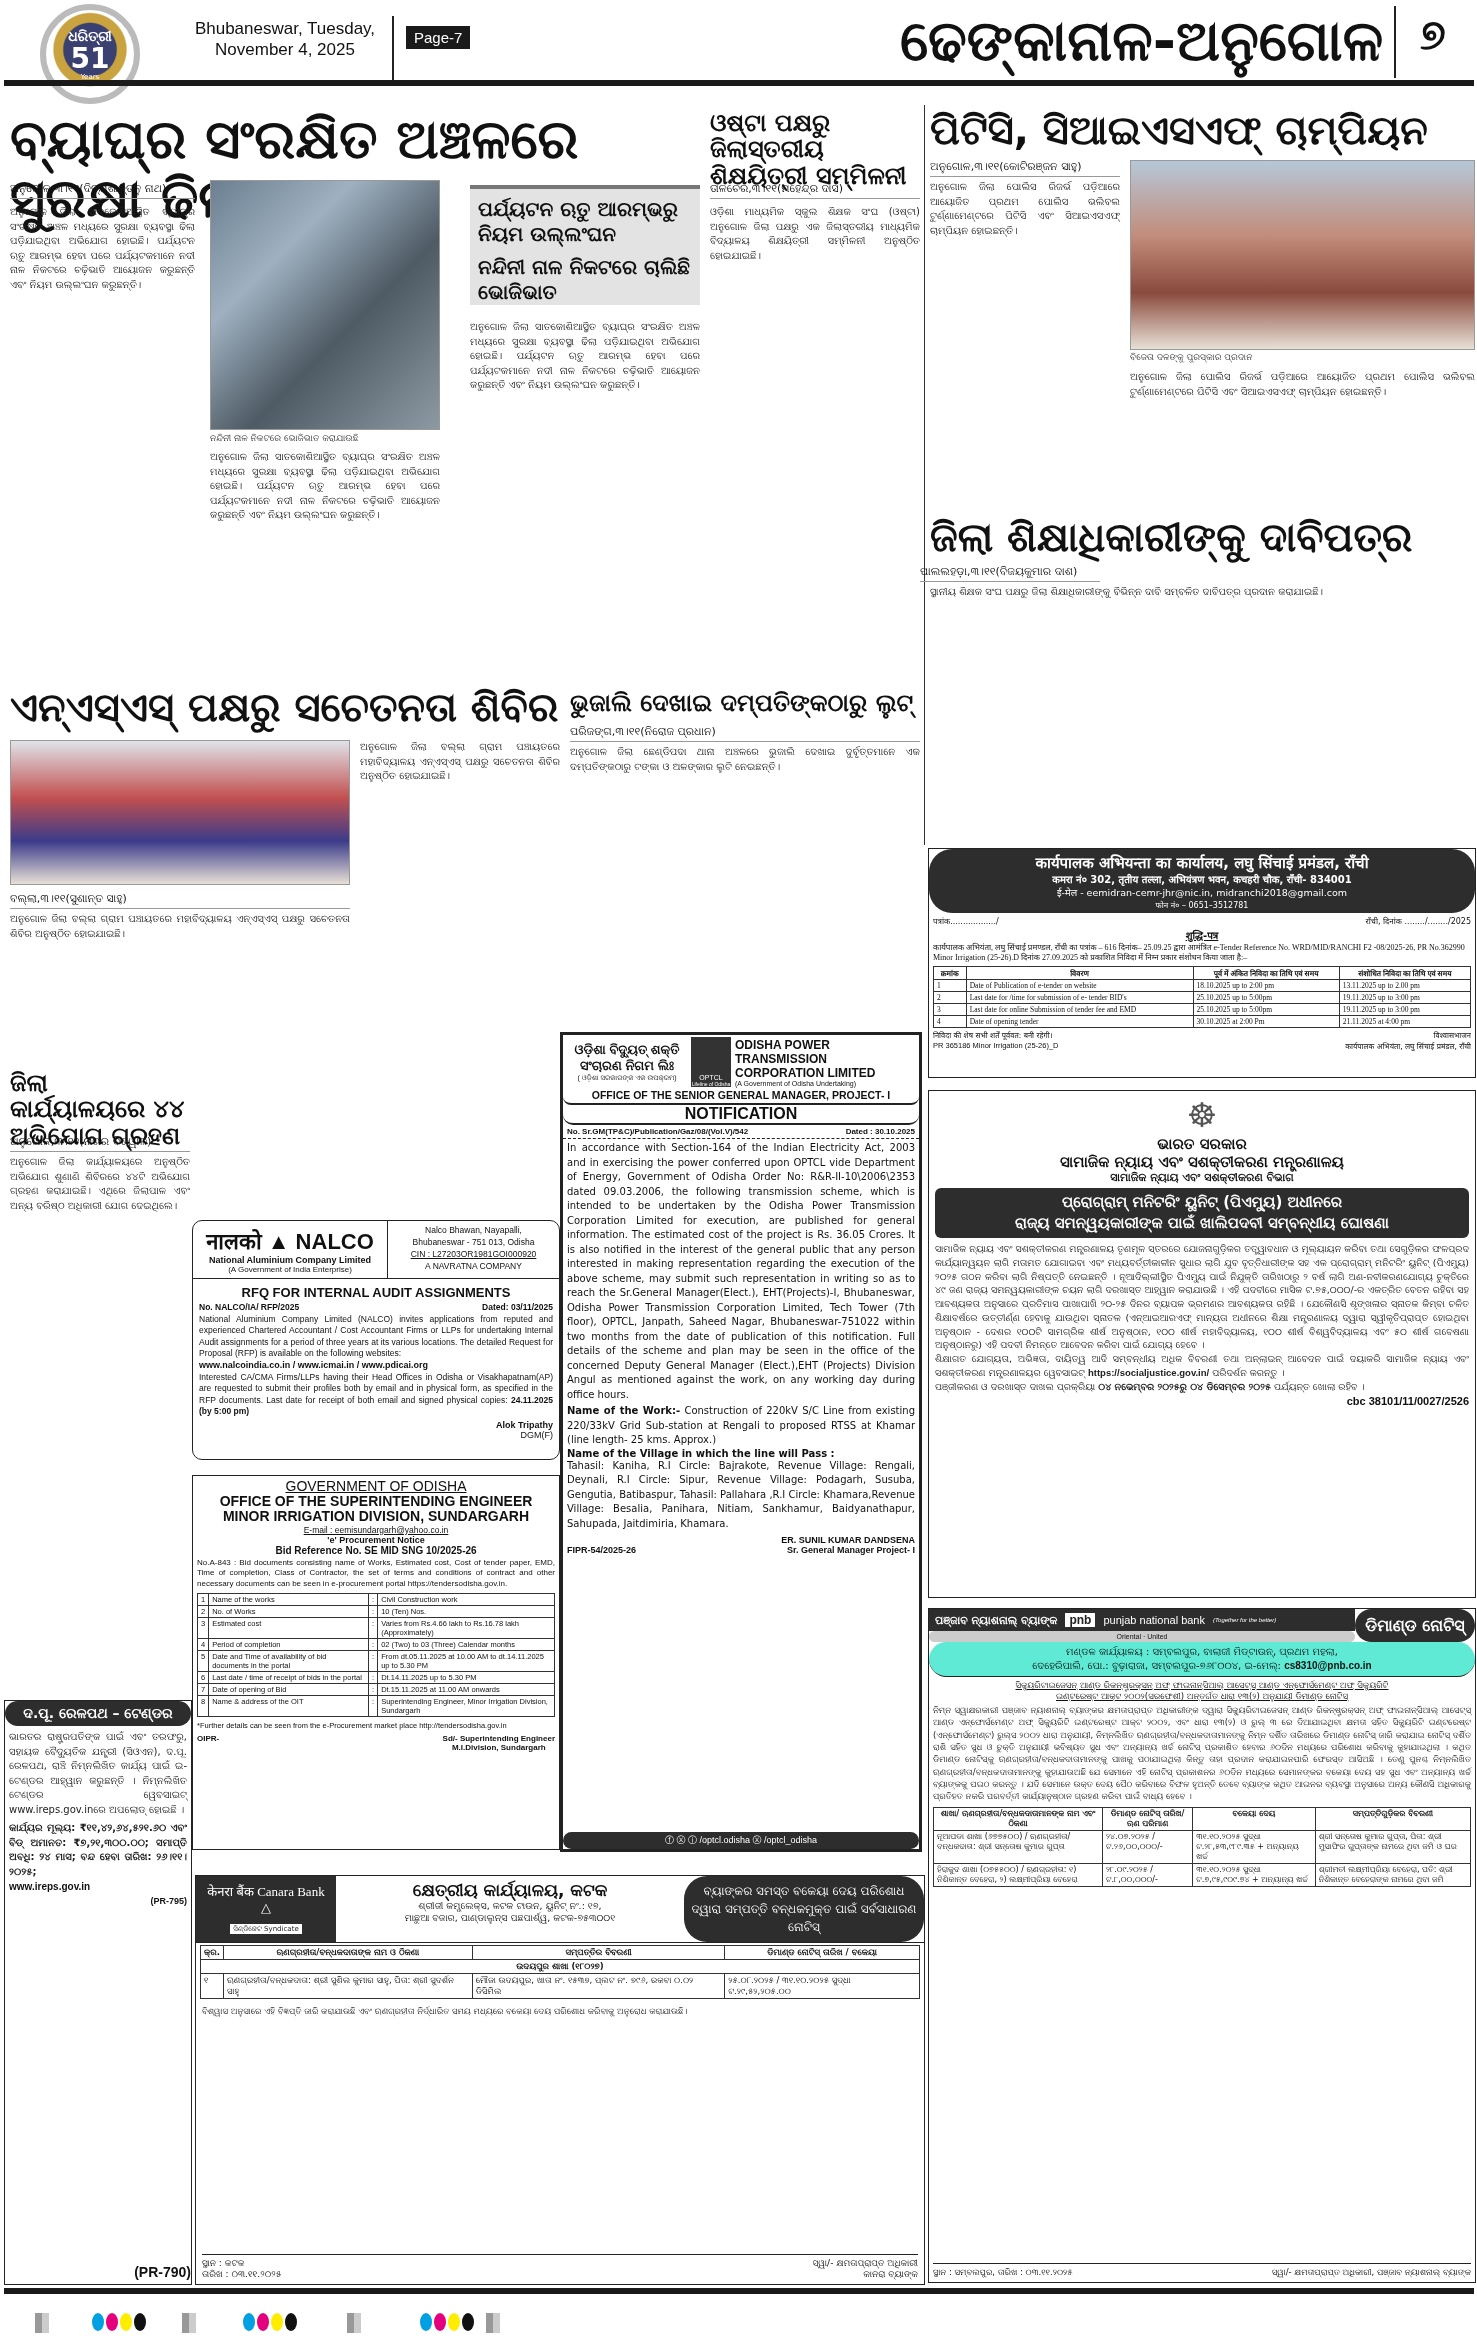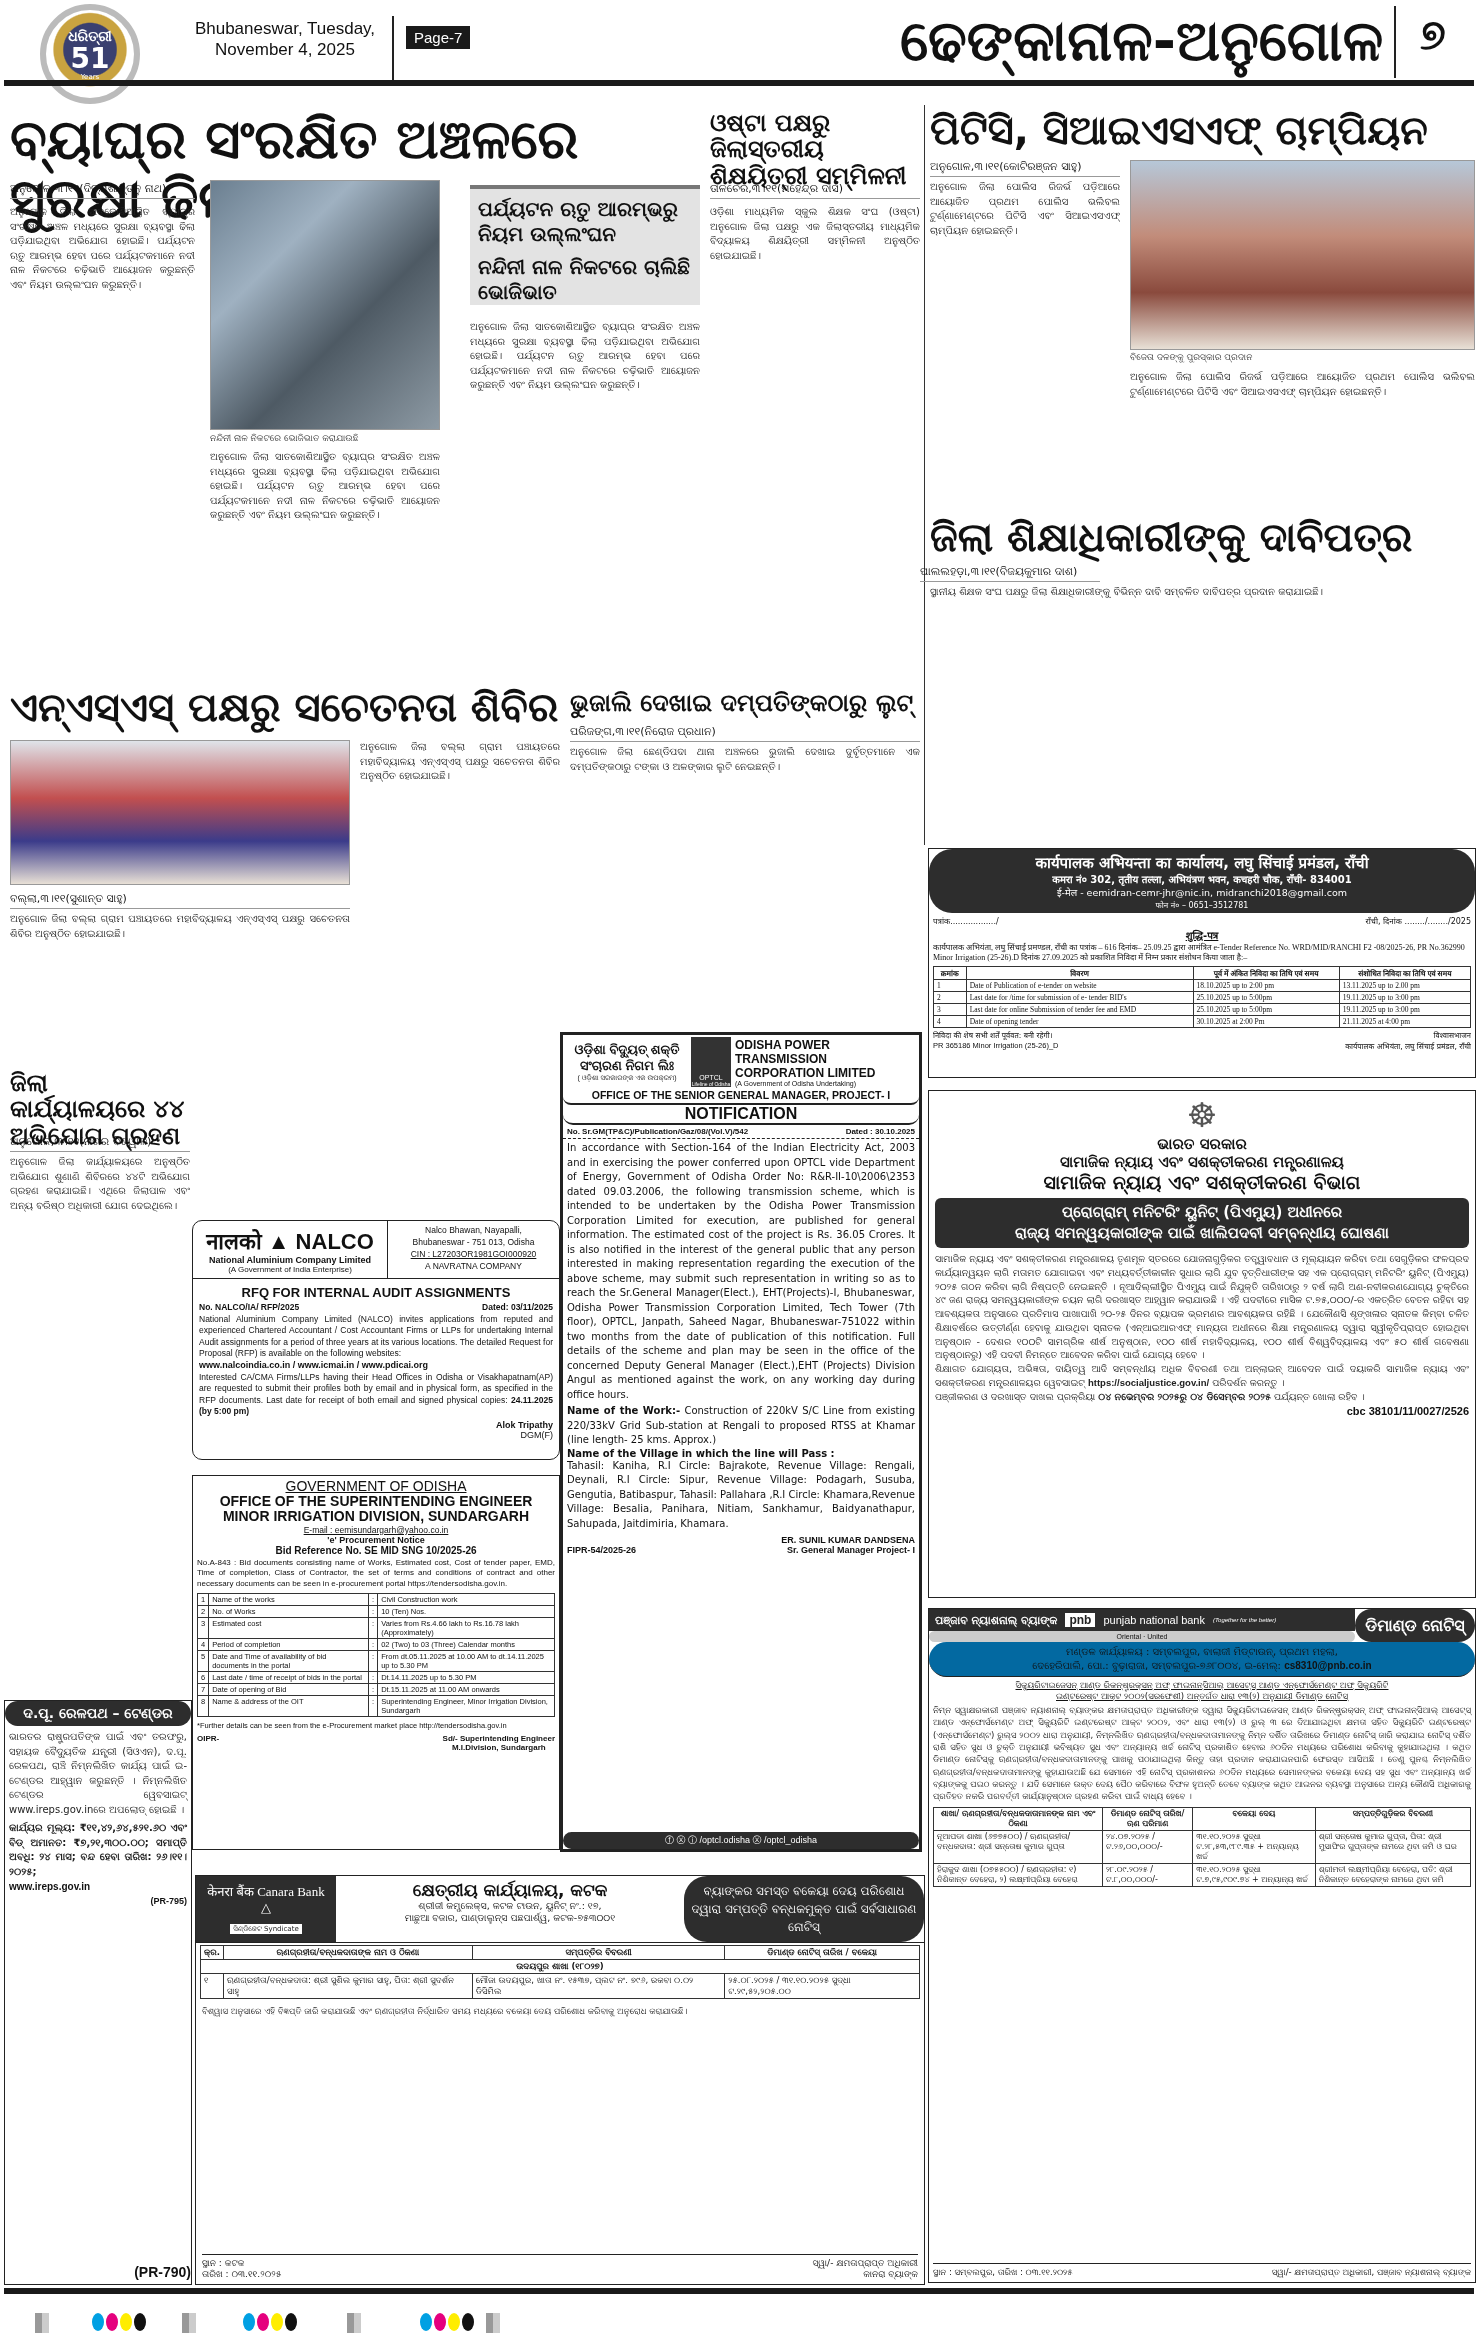--- a/index.html
+++ b/index.html
@@ -306,21 +306,21 @@
   <div style="display:flex; justify-content:space-between; font-size:7.5px; padding:0 4px;">
     <span class="en">PR 365186 Minor Irrigation (25-26)_D</span>
     <span>कार्यपालक अभियंता, लघु सिंचाई प्रमंडल, राँची</span>
   </div>
 </div>
 
 <div class="abs ad" style="left:928px; top:1090px; width:548px; height:508px; overflow:hidden;">
   <div class="center" style="font-size:34px; color:#555; margin-top:4px;">☸</div>
   <div class="center bold" style="font-size:15px;">ଭାରତ ସରକାର</div>
   <div class="center bold" style="font-size:15px;">ସାମାଜିକ ନ୍ୟାୟ ଏବଂ ସଶକ୍ତୀକରଣ ମନ୍ତ୍ରଣାଳୟ</div>
-  <div class="center bold" style="font-size:19px;">ସାମାଜିକ ନ୍ୟାୟ ଏବଂ ସଶକ୍ତୀକରଣ ବିଭାଗ</div>
+  <div class="center bold" style="font-size:11px;">ସାମାଜିକ ନ୍ୟାୟ ଏବଂ ସଶକ୍ତୀକରଣ ବିଭାଗ</div>
   <div class="ad-dark center bold" style="font-size:15px; margin:4px 6px; padding:4px; border-radius:6px; line-height:1.4;">
     <div>ପ୍ରୋଗ୍ରାମ୍ ମନିଟରିଂ ୟୁନିଟ୍ (ପିଏମ୍ୟୁ) ଅଧୀନରେ</div>
     <div>ରାଜ୍ୟ ସମନ୍ୱୟକାରୀଙ୍କ ପାଇଁ ଖାଲିପଦବୀ ସମ୍ବନ୍ଧୀୟ ଘୋଷଣା</div>
   </div>
   <div class="body-text" style="font-size:9.5px; padding:0 6px;">ସାମାଜିକ ନ୍ୟାୟ ଏବଂ ସଶକ୍ତୀକରଣ ମନ୍ତ୍ରଣାଳୟ ତୃଣମୂଳ ସ୍ତରରେ ଯୋଜନାଗୁଡ଼ିକର ତତ୍ତ୍ୱାବଧାନ ଓ ମୂଲ୍ୟାୟନ କରିବା ତଥା ସେଗୁଡ଼ିକର ଫଳପ୍ରଦ କାର୍ଯ୍ୟାନ୍ୱୟନ ଲାଗି ମତାମତ ଯୋଗାଇବା ଏବଂ ମଧ୍ୟବର୍ତ୍ତୀକାଳୀନ ସୁଧାର ଲାଗି ଯୁବ ବୃତ୍ତିଧାରୀଙ୍କ ସହ ଏକ ପ୍ରୋଗ୍ରାମ୍ ମନିଟରିଂ ୟୁନିଟ୍ (ପିଏମ୍ୟୁ) ୨୦୨୫ ଗଠନ କରିବା ଲାଗି ନିଷ୍ପତ୍ତି ନେଇଛନ୍ତି । ନୂଆଦିଲ୍ଲୀସ୍ଥିତ ପିଏମ୍ୟୁ ପାଇଁ ନିଯୁକ୍ତି ତାରିଖଠାରୁ ୨ ବର୍ଷ ଲାଗି ଅଣ-ନବୀକରଣଯୋଗ୍ୟ ଚୁକ୍ତିରେ ୪୯ ଜଣ ରାଜ୍ୟ ସମନ୍ୱୟକାରୀଙ୍କ ଚୟନ ଲାଗି ଦରଖାସ୍ତ ଆହ୍ୱାନ କରାଯାଉଛି । ଏହି ପଦବୀରେ ମାସିକ ଟ.୭୫,୦୦୦/-ର ଏକତ୍ରିତ ବେତନ ରହିବା ସହ ଆବଶ୍ୟକତା ଅନୁସାରେ ପ୍ରତିମାସ ପାଖାପାଖି ୨୦-୨୫ ଦିନର ବ୍ୟାପକ ଭ୍ରମଣର ଆବଶ୍ୟକତା ରହିଛି । ଯେକୌଣସି ଶୃଙ୍ଖଳାର ସ୍ନାତକ କିମ୍ବା ଚଳିତ ଶିକ୍ଷାବର୍ଷରେ ଉତ୍ତୀର୍ଣ୍ଣ ହେବାକୁ ଯାଉଥିବା ସ୍ନାତକ (ଏନ୍ଆଇଆରଏଫ୍ ମାନ୍ୟତା ଅଧୀନରେ ଶିକ୍ଷା ମନ୍ତ୍ରଣାଳୟ ଦ୍ୱାରା ସ୍ୱୀକୃତିପ୍ରାପ୍ତ ହୋଇଥିବା ଅନୁଷ୍ଠାନ - ଦେଶର ୧୦୦ଟି ସାମଗ୍ରିକ ଶୀର୍ଷ ଅନୁଷ୍ଠାନ, ୧୦୦ ଶୀର୍ଷ ମହାବିଦ୍ୟାଳୟ, ୧୦୦ ଶୀର୍ଷ ବିଶ୍ୱବିଦ୍ୟାଳୟ ଏବଂ ୫୦ ଶୀର୍ଷ ଗବେଷଣା ଅନୁଷ୍ଠାନରୁ) ଏହି ପଦବୀ ନିମନ୍ତେ ଆବେଦନ କରିବା ପାଇଁ ଯୋଗ୍ୟ ହେବେ ।</div>
   <div class="body-text" style="font-size:9.5px; padding:0 6px;"><span>ଶିକ୍ଷାଗତ ଯୋଗ୍ୟତା, ଅଭିଜ୍ଞତା, ଦାୟିତ୍ୱ ଆଦି ସମ୍ବନ୍ଧୀୟ ଅଧିକ ବିବରଣୀ ତଥା ଅନ୍‌ଲାଇନ୍ ଆବେଦନ ପାଇଁ ଦୟାକରି ସାମାଜିକ ନ୍ୟାୟ ଏବଂ ସଶକ୍ତୀକରଣ ମନ୍ତ୍ରଣାଳୟର ୱେବସାଇଟ୍</span> <b class="en">https://socialjustice.gov.in/</b> <span>ପରିଦର୍ଶନ କରନ୍ତୁ ।</span></div>
   <div class="body-text" style="font-size:9.5px; padding:0 6px;"><span>ପଞ୍ଜୀକରଣ ଓ ଦରଖାସ୍ତ ଦାଖଲ ପ୍ରକ୍ରିୟା</span> <b>୦୪ ନଭେମ୍ବର ୨୦୨୫ରୁ ୦୪ ଡିସେମ୍ବର ୨୦୨୫</b> <span>ପର୍ଯ୍ୟନ୍ତ ଖୋଲା ରହିବ ।</span></div>
   <div class="en bold" style="text-align:right; font-size:11px; padding:2px 6px;">cbc 38101/11/0027/2526</div>
 </div>
 
@@ -332,21 +332,21 @@
         <span class="en bold" style="background:#fff; color:#222; padding:0 4px; font-size:12px;">pnb</span>
         <span class="en" style="font-size:11px;">punjab national bank</span>
         <span class="en" style="font-size:6px; font-style:italic;">(Together for the better)</span>
       </div>
       <div class="center en" style="background:#ccc; font-size:7px; padding:2px;">
         <span>Oriental</span> · <span>United</span>
       </div>
     </div>
     <div class="ad-dark center bold" style="width:120px; font-size:16px; padding:4px; display:flex; align-items:center; justify-content:center;">ଡିମାଣ୍ଡ ନୋଟିସ୍</div>
   </div>
-  <div class="center" style="background:#0369a1; font-size:10px; padding:3px; line-height:1.4; border-bottom:1px solid #222;">
+  <div class="center" style="background:#5eead4; font-size:10px; padding:3px; line-height:1.4; border-bottom:1px solid #222;">
     <div>ମଣ୍ଡଳ କାର୍ଯ୍ୟାଳୟ : ସମ୍ବଲପୁର, ବାଲାଜୀ ମିଡ୍‌ଟାଉନ୍, ପ୍ରଥମ ମହଲା,</div>
     <div><span>ଦେହେରିପାଲି, ପୋ.: ବୁଢ଼ାରାଜା, ସମ୍ବଲପୁର-୭୬୮୦୦୪, ଇ-ମେଲ୍:</span> <b class="en">cs8310@pnb.co.in</b></div>
   </div>
   <div class="center" style="font-size:8.5px; text-decoration:underline; margin-top:3px;">ସିକ୍ୟୁରିଟାଇଜେସନ୍ ଆଣ୍ଡ ରିକନ୍‌ଷ୍ଟ୍ରକ୍ସନ୍ ଅଫ୍ ଫାଇନାନ୍‌ସିଆଲ୍ ଆସେଟ୍‌ସ୍ ଆଣ୍ଡ ଏନ୍‌ଫୋର୍ସମେଣ୍ଟ ଅଫ୍ ସିକ୍ୟୁରିଟି</div>
   <div class="center" style="font-size:8.5px; text-decoration:underline;">ଇଣ୍ଟରେଷ୍ଟ ଆକ୍ଟ ୨୦୦୨(ସରଫେଶୀ) ଅନ୍ତର୍ଗତ ଧାରା ୧୩(୨) ଅନୁଯାୟୀ ଡିମାଣ୍ଡ ନୋଟିସ୍</div>
   <div class="body-text" style="font-size:8.5px; padding:2px 4px;">ନିମ୍ନ ସ୍ୱାକ୍ଷରକାରୀ ପଞ୍ଜାବ ନ୍ୟାଶନାଲ୍ ବ୍ୟାଙ୍କର କ୍ଷମତାପ୍ରାପ୍ତ ଅଧିକାରୀଙ୍କ ଦ୍ୱାରା ସିକ୍ୟୁରିଟାଇଜେସନ୍ ଆଣ୍ଡ ରିକନ୍‌ଷ୍ଟ୍ରକ୍ସନ୍ ଅଫ୍ ଫାଇନାନ୍‌ସିଆଲ୍ ଆସେଟ୍‌ସ୍ ଆଣ୍ଡ ଏନ୍‌ଫୋର୍ସମେଣ୍ଟ ଅଫ୍ ସିକ୍ୟୁରିଟି ଇଣ୍ଟରେଷ୍ଟ ଆକ୍ଟ ୨୦୦୨, ଏବଂ ଧାରା ୧୩(୨) ଓ ରୁଲ୍ ୩ ରେ ଦିଆଯାଇଥିବା କ୍ଷମତା ସହିତ ସିକ୍ୟୁରିଟି ଇଣ୍ଟରେଷ୍ଟ (ଏନ୍‌ଫୋର୍ସମେଣ୍ଟ) ରୁଲ୍ସ ୨୦୦୨ ଧାରା ଅନୁଯାୟୀ, ନିମ୍ନଲିଖିତ ଋଣଗ୍ରହୀତା/ବନ୍ଧକଦାତାମାନଙ୍କୁ ନିମ୍ନ ଦର୍ଶିତ ତାରିଖରେ ଡିମାଣ୍ଡ ନୋଟିସ୍ ଜାରି କରାଯାଇ ନୋଟିସ୍ ଦର୍ଶିତ ରାଶି ସହିତ ସୁଧ ଓ ଚୁକ୍ତି ଅନୁଯାୟୀ ଭବିଷ୍ୟତ ସୁଧ ଏବଂ ଅନ୍ୟାନ୍ୟ ଖର୍ଚ୍ଚ ନୋଟିସ୍ ପ୍ରକାଶିତ ହେବାର ୬୦ଦିନ ମଧ୍ୟରେ ପରିଶୋଧ କରିବାକୁ କୁହାଯାଇଥିଲା । କଥିତ ଡିମାଣ୍ଡ ନୋଟିସ୍‌କୁ ଋଣଗ୍ରହୀତା/ବନ୍ଧକଦାତାମାନଙ୍କୁ ପାଖକୁ ପଠାଯାଇଥିଲା କିନ୍ତୁ ତାହା ପ୍ରଦାନ କରାଯାଇନପାରି ଫେରସ୍ତ ଆସିଅଛି । ତେଣୁ ପୁନଶ୍ଚ ନିମ୍ନଲିଖିତ ଋଣଗ୍ରହୀତା/ବନ୍ଧକଦାତାମାନଙ୍କୁ କୁହାଯାଉଅଛି ଯେ ସେମାନେ ଏହି ନୋଟିସ୍ ପ୍ରକାଶନର ୬୦ଦିନ ମଧ୍ୟରେ ସେମାନଙ୍କର ବକେୟା ଦେୟ ସହ ସୁଧ ଏବଂ ଅନ୍ୟାନ୍ୟ ଖର୍ଚ୍ଚ ବ୍ୟାଙ୍କକୁ ପଇଠ କରନ୍ତୁ । ଯଦି ସେମାନେ ଉକ୍ତ ଦେୟ ପୈଠ କରିବାରେ ବିଫଳ ହୁଅନ୍ତି ତେବେ ବ୍ୟାଙ୍କ କଥିତ ଆଇନର ବ୍ୟବସ୍ଥା ଅନୁସାରେ ଅନ୍ୟ କୌଣସି ଅଧିକାରକୁ ପ୍ରତିହତ ନକରି ପରବର୍ତ୍ତୀ କାର୍ଯ୍ୟାନୁଷ୍ଠାନ ଗ୍ରହଣ କରିବା ପାଇଁ ବାଧ୍ୟ ହେବେ ।</div>
   <table class="tbl" style="font-size:8px; margin:2px 4px; width:calc(100% - 8px);">
     <thead>
         <tr id="pnb-head">
           <th>ଶାଖା/ ଋଣଗ୍ରହୀତା/ବନ୍ଧକଦାତାମାନଙ୍କ ନାମ ଏବଂ ଠିକଣା</th>

